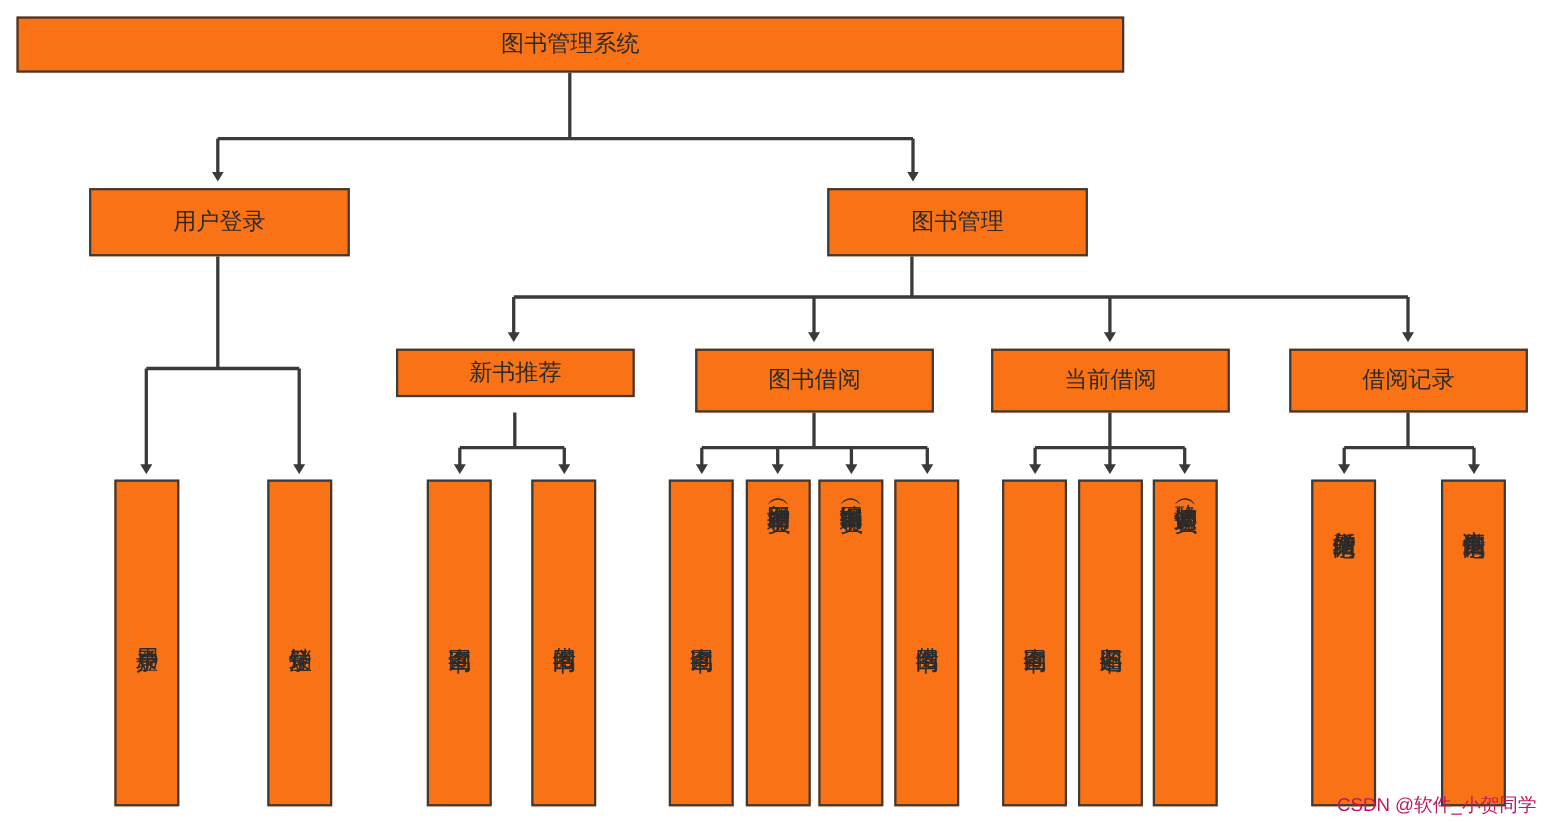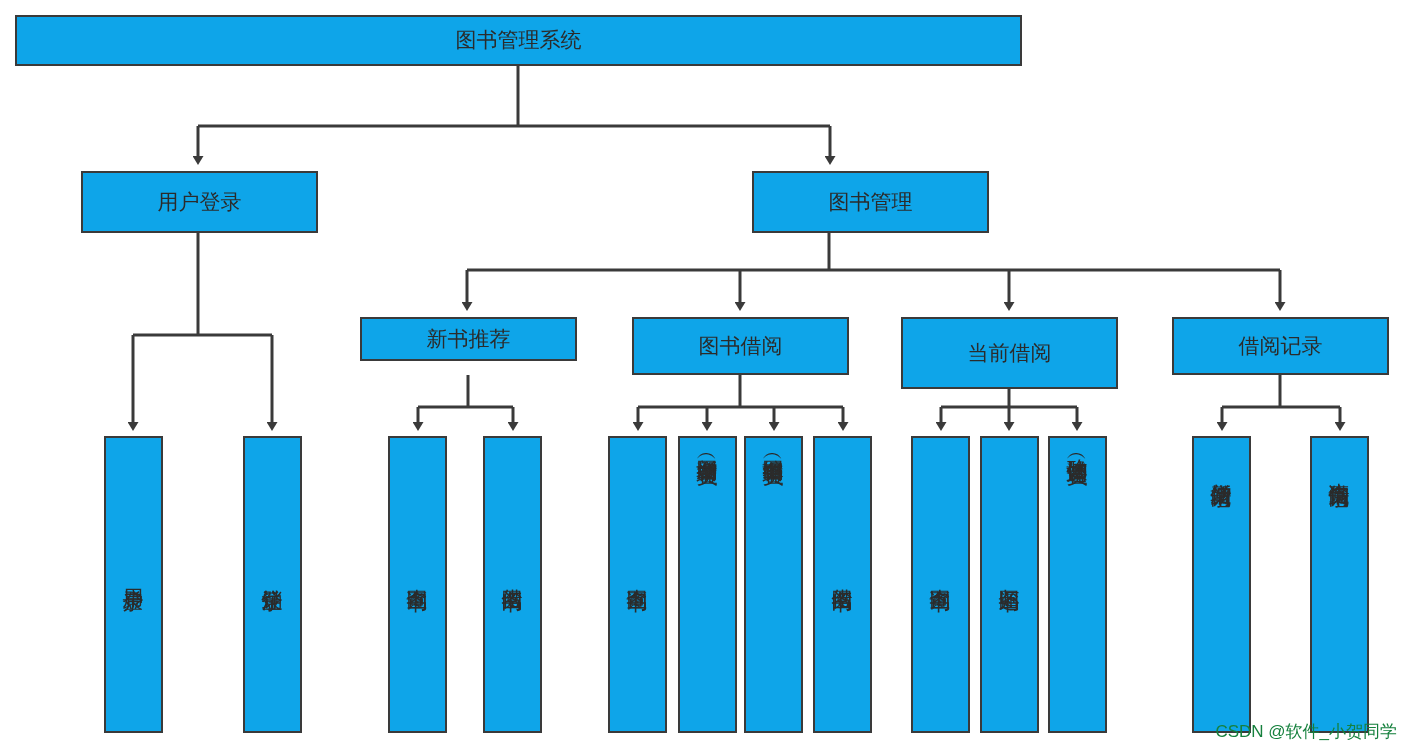--- a/index.html
+++ b/index.html
@@ -14,21 +14,21 @@
     position: relative;
     width: 1405px;
     height: 747px;
     background: #ffffff;
     overflow: hidden;
   }
   .node {
     position: absolute;
     box-sizing: border-box;
     border: 2px solid #3a3a3a;
-    background: #0ea5e9;
+    background: #f97316;
     display: flex;
     align-items: center;
     justify-content: center;
     color: #2b2b2b;
   }
   .node-label {
     white-space: nowrap;
     line-height: 1.05;
   }
   .node.horiz .node-label {
@@ -59,21 +59,21 @@
     top: 0;
     width: 1405px;
     height: 747px;
     pointer-events: none;
   }
   .watermark {
     position: absolute;
     right: 8px;
     bottom: 4px;
     font-size: 17px;
-    color: #15803d;
+    color: #be185d;
     white-space: nowrap;
   }
 </style>
 </head>
 <body>
 
 <div id="canvas">
 
   <svg class="links" viewBox="0 0 1405 747">
     <defs>
@@ -135,21 +135,21 @@
   <div class="node horiz" style="left:752px; top:171px; width:237px; height:62px;">
     <span class="node-label">图书管理</span>
   </div>
 
   <div class="node horiz" style="left:360px; top:317px; width:217px; height:44px;">
     <span class="node-label">新书推荐</span>
   </div>
   <div class="node horiz" style="left:632px; top:317px; width:217px; height:58px;text-align:right;">
     <span class="node-label">图书借阅</span>
   </div>
-  <div class="node horiz" style="left:901px; top:317px; width:217px; height:72px;">
+  <div class="node horiz" style="left:901px; top:317px; width:217px; height:58px;">
     <span class="node-label">当前借阅</span>
   </div>
   <div class="node horiz" style="left:1172px; top:317px; width:217px; height:58px;">
     <span class="node-label">借阅记录</span>
   </div>
 
   <div class="node vert mid2" style="left:104px; top:436px; width:59px; height:297px;">
     <span class="node-label">用户登录</span>
   </div>
   <div class="node vert mid2" style="left:243px; top:436px; width:59px; height:297px;">

